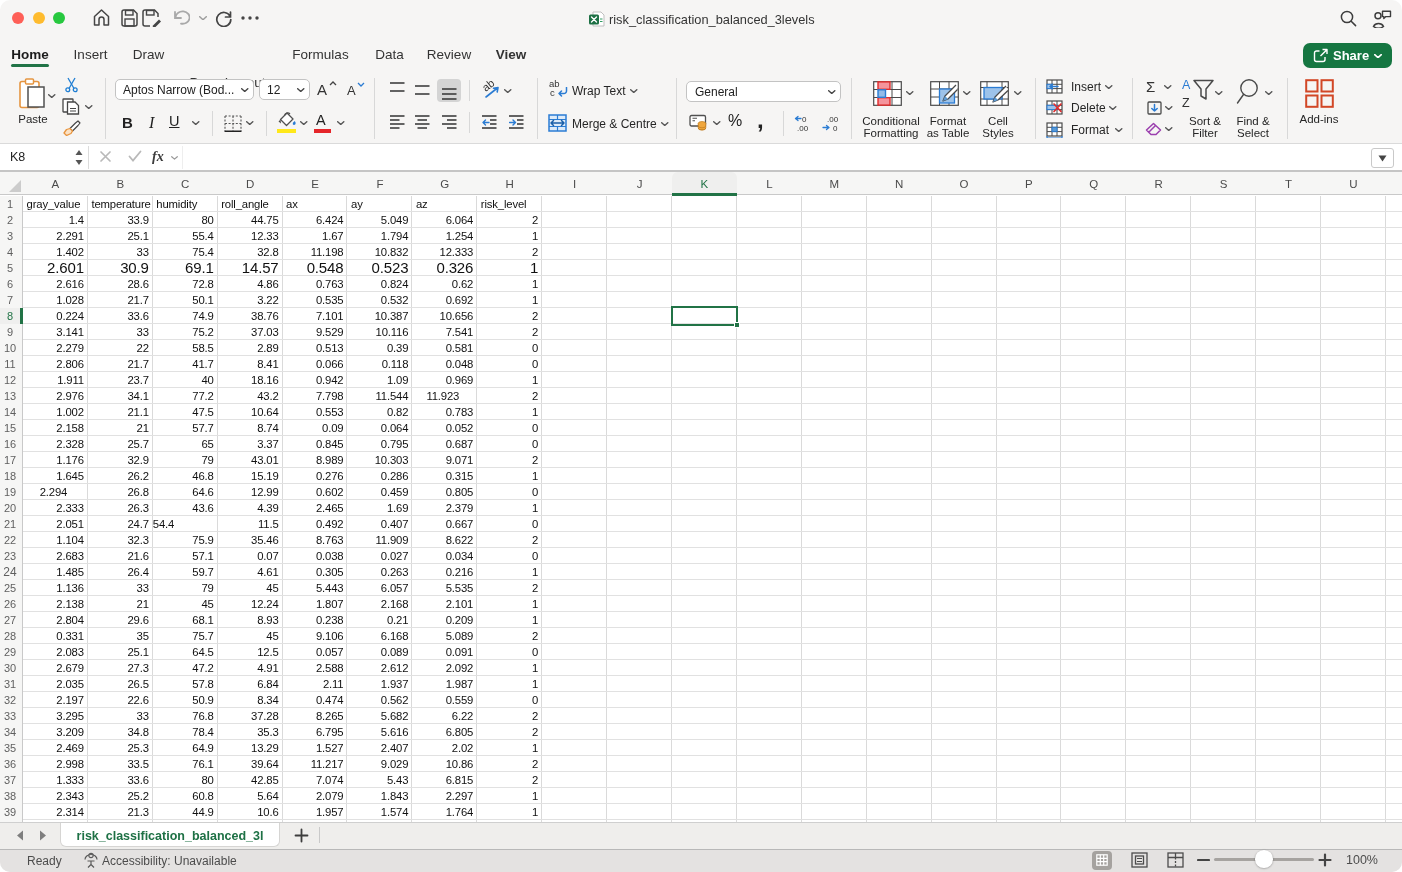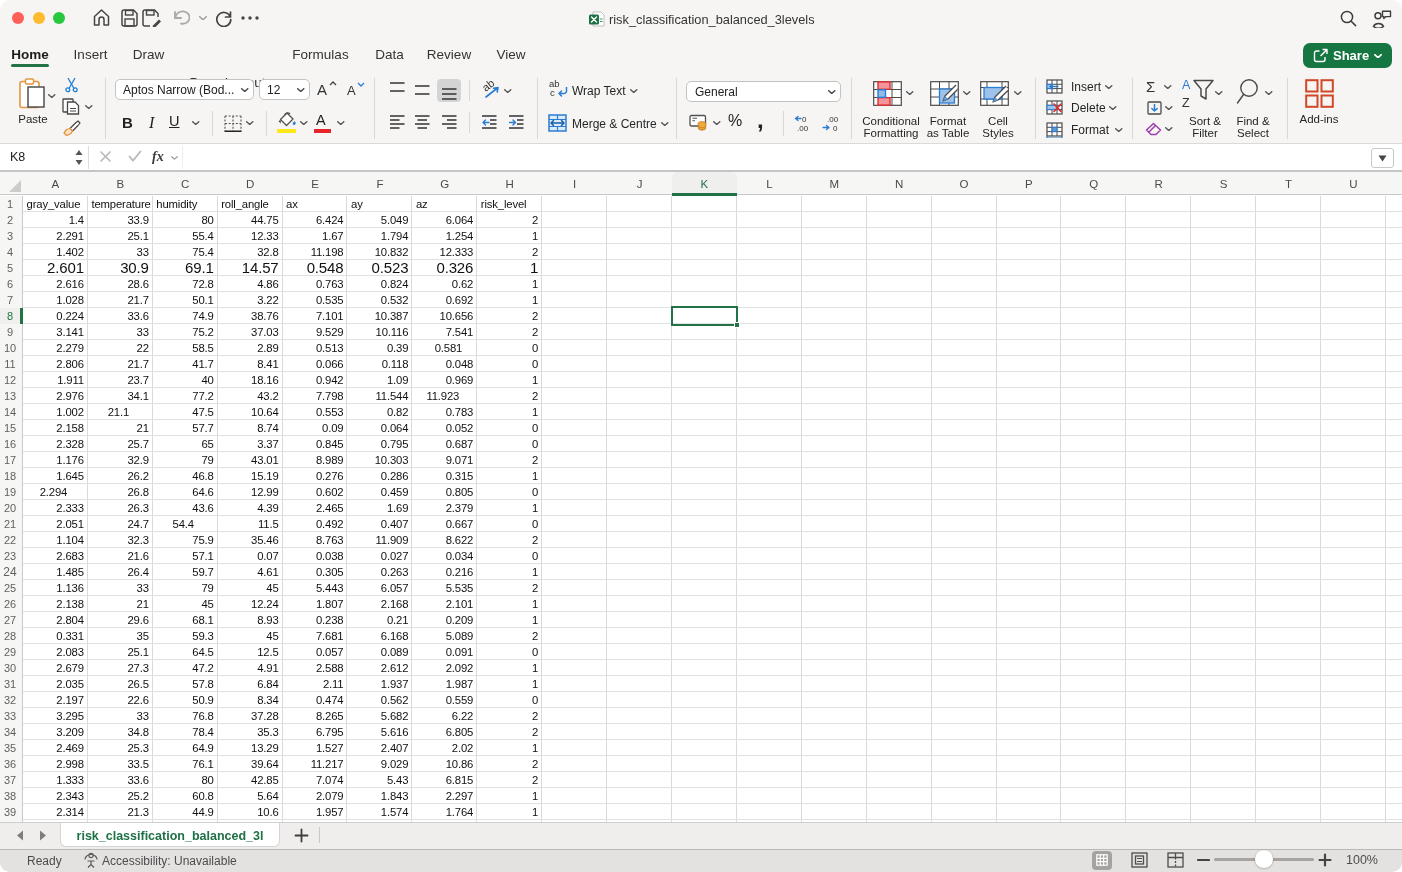--- a/index.html
+++ b/index.html
@@ -53,21 +53,21 @@
       <path d="M1.5 17.5 a5.5 5 0 0 1 10 0 a9 9 0 0 1 -10 0 Z" fill="none" stroke="#3d3d3d" stroke-width="1.5"></path>
       <path d="M10.5 2.2 L18.5 2.2 L18.5 7.6 L13.8 7.6 L11.8 9.6 L11.8 7.6 L10.5 7.6 Z" fill="#f6f5f4" stroke="#3d3d3d" stroke-width="1.4" stroke-linejoin="round"></path>
     </svg>
 <div style="position:absolute;left:30px;top:46.5px;transform:translateX(-50%);font-size:13.5px;color:#1c1c1c;font-weight:700;white-space:nowrap;">Home</div>
 <div style="position:absolute;left:90.5px;top:46.5px;transform:translateX(-50%);font-size:13.5px;color:#333;font-weight:400;white-space:nowrap;">Insert</div>
 <div style="position:absolute;left:148.5px;top:46.5px;transform:translateX(-50%);font-size:13.5px;color:#333;font-weight:400;white-space:nowrap;">Draw</div>
 <div style="position:absolute;left:227.5px;top:46.5px;transform:translateX(-50%);font-size:13.5px;color:#333;font-weight:400;white-space:nowrap;margin-top:28px;">Page Layout</div>
 <div style="position:absolute;left:320.5px;top:46.5px;transform:translateX(-50%);font-size:13.5px;color:#333;font-weight:400;white-space:nowrap;">Formulas</div>
 <div style="position:absolute;left:389.5px;top:46.5px;transform:translateX(-50%);font-size:13.5px;color:#333;font-weight:400;white-space:nowrap;">Data</div>
 <div style="position:absolute;left:449px;top:46.5px;transform:translateX(-50%);font-size:13.5px;color:#333;font-weight:400;white-space:nowrap;">Review</div>
-<div style="position:absolute;left:511px;top:46.5px;transform:translateX(-50%);font-size:13.5px;color:#333;font-weight:400;white-space:nowrap;">View</div>
+<div style="position:absolute;left:511px;top:46.5px;transform:translateX(-50%);font-size:13.5px;color:#333;font-weight:700;white-space:nowrap;">View</div>
 <div style="position:absolute;left:11px;top:64px;width:38px;height:3px;background:#217346;border-radius:2px"></div>
 <div style="position:absolute;left:1303px;top:43px;width:89px;height:25px;background:#157641;border-radius:7px"></div>
 <svg style="position:absolute;left:1313px;top:48px" width="16" height="15" viewBox="0 0 16 15">
       <path d="M6.5 3 L3.5 3 a2 2 0 0 0 -2 2 L1.5 11.5 a2 2 0 0 0 2 2 L10 13.5 a2 2 0 0 0 2-2 L12 9" fill="none" stroke="#fff" stroke-width="1.4"></path>
       <path d="M9.5 1.5 L14 1.5 L14 6 M13.6 1.9 L7.5 8" fill="none" stroke="#fff" stroke-width="1.4" stroke-linejoin="round"></path>
     </svg>
 <div style="position:absolute;left:1333px;top:48px;font-size:13px;color:#fff;font-weight:700;white-space:nowrap;">Share</div>
 <svg style="position:absolute;left:1374.0px;top:53.8px" width="8" height="4.4" viewBox="0 0 8 4.4">
       <path d="M0.7 0.7 L4.0 3.7 L7.3 0.7" fill="none" stroke="#fff" stroke-width="1.6" stroke-linecap="round" stroke-linejoin="round"></path>
     </svg>
@@ -542,21 +542,21 @@
       <div style="width:64.9px;padding-right:4px;text-align:right">7.541</div>
       <div style="width:64.9px;padding-right:4px;text-align:right">2</div>
     </div>
 <div style="position:absolute;left:23.0px;top:340.0px;height:16.0px;line-height:16.5px;display:flex;font-size:11.3px;color:#111;letter-spacing:-0.15px">
       <div style="width:64.9px;padding-right:4px;text-align:right">2.279</div>
       <div style="width:64.9px;padding-right:4px;text-align:right">22</div>
       <div style="width:64.9px;padding-right:4px;text-align:right">58.5</div>
       <div style="width:64.9px;padding-right:4px;text-align:right">2.89</div>
       <div style="width:64.9px;padding-right:4px;text-align:right">0.513</div>
       <div style="width:64.9px;padding-right:4px;text-align:right">0.39</div>
-      <div style="width:64.9px;padding-right:15px;text-align:right">0.581</div>
+      <div style="width:64.9px;padding-right:4px;text-align:right">0.581</div>
       <div style="width:64.9px;padding-right:4px;text-align:right">0</div>
     </div>
 <div style="position:absolute;left:23.0px;top:356.0px;height:16.0px;line-height:16.5px;display:flex;font-size:11.3px;color:#111;letter-spacing:-0.15px">
       <div style="width:64.9px;padding-right:4px;text-align:right">2.806</div>
       <div style="width:64.9px;padding-right:4px;text-align:right">21.7</div>
       <div style="width:64.9px;padding-right:4px;text-align:right">41.7</div>
       <div style="width:64.9px;padding-right:4px;text-align:right">8.41</div>
       <div style="width:64.9px;padding-right:4px;text-align:right">0.066</div>
       <div style="width:64.9px;padding-right:4px;text-align:right">0.118</div>
       <div style="width:64.9px;padding-right:4px;text-align:right">0.048</div>
@@ -577,21 +577,21 @@
       <div style="width:64.9px;padding-right:4px;text-align:right">34.1</div>
       <div style="width:64.9px;padding-right:4px;text-align:right">77.2</div>
       <div style="width:64.9px;padding-right:4px;text-align:right">43.2</div>
       <div style="width:64.9px;padding-right:4px;text-align:right">7.798</div>
       <div style="width:64.9px;padding-right:4px;text-align:right">11.544</div>
       <div style="width:64.9px;padding-right:4px;text-align:center">11.923</div>
       <div style="width:64.9px;padding-right:4px;text-align:right">2</div>
     </div>
 <div style="position:absolute;left:23.0px;top:404.0px;height:16.0px;line-height:16.5px;display:flex;font-size:11.3px;color:#111;letter-spacing:-0.15px">
       <div style="width:64.9px;padding-right:4px;text-align:right">1.002</div>
-      <div style="width:64.9px;padding-right:4px;text-align:center">21.1</div>
+      <div style="width:64.9px;padding-right:4px;text-align:right">21.1</div>
       <div style="width:64.9px;padding-right:4px;text-align:right">47.5</div>
       <div style="width:64.9px;padding-right:4px;text-align:right">10.64</div>
       <div style="width:64.9px;padding-right:4px;text-align:right">0.553</div>
       <div style="width:64.9px;padding-right:4px;text-align:right">0.82</div>
       <div style="width:64.9px;padding-right:4px;text-align:right">0.783</div>
       <div style="width:64.9px;padding-right:4px;text-align:right">1</div>
     </div>
 <div style="position:absolute;left:23.0px;top:420.0px;height:16.0px;line-height:16.5px;display:flex;font-size:11.3px;color:#111;letter-spacing:-0.15px">
       <div style="width:64.9px;padding-right:4px;text-align:right">2.158</div>
       <div style="width:64.9px;padding-right:4px;text-align:right">21</div>
@@ -648,21 +648,21 @@
       <div style="width:64.9px;padding-right:4px;text-align:right">43.6</div>
       <div style="width:64.9px;padding-right:4px;text-align:right">4.39</div>
       <div style="width:64.9px;padding-right:4px;text-align:right">2.465</div>
       <div style="width:64.9px;padding-right:4px;text-align:right">1.69</div>
       <div style="width:64.9px;padding-right:4px;text-align:right">2.379</div>
       <div style="width:64.9px;padding-right:4px;text-align:right">1</div>
     </div>
 <div style="position:absolute;left:23.0px;top:516.0px;height:16.0px;line-height:16.5px;display:flex;font-size:11.3px;color:#111;letter-spacing:-0.15px">
       <div style="width:64.9px;padding-right:4px;text-align:right">2.051</div>
       <div style="width:64.9px;padding-right:4px;text-align:right">24.7</div>
-      <div style="width:64.9px;padding-right:4px;text-align:center">54.4</div>
+      <div style="width:64.9px;padding-right:4px;text-align:left">54.4</div>
       <div style="width:64.9px;padding-right:4px;text-align:right">11.5</div>
       <div style="width:64.9px;padding-right:4px;text-align:right">0.492</div>
       <div style="width:64.9px;padding-right:4px;text-align:right">0.407</div>
       <div style="width:64.9px;padding-right:4px;text-align:right">0.667</div>
       <div style="width:64.9px;padding-right:4px;text-align:right">0</div>
     </div>
 <div style="position:absolute;left:23.0px;top:532.0px;height:16.0px;line-height:16.5px;display:flex;font-size:11.3px;color:#111;letter-spacing:-0.15px">
       <div style="width:64.9px;padding-right:4px;text-align:right">1.104</div>
       <div style="width:64.9px;padding-right:4px;text-align:right">32.3</div>
       <div style="width:64.9px;padding-right:4px;text-align:right">75.9</div>
@@ -718,23 +718,23 @@
       <div style="width:64.9px;padding-right:4px;text-align:right">68.1</div>
       <div style="width:64.9px;padding-right:4px;text-align:right">8.93</div>
       <div style="width:64.9px;padding-right:4px;text-align:right">0.238</div>
       <div style="width:64.9px;padding-right:4px;text-align:right">0.21</div>
       <div style="width:64.9px;padding-right:4px;text-align:right">0.209</div>
       <div style="width:64.9px;padding-right:4px;text-align:right">1</div>
     </div>
 <div style="position:absolute;left:23.0px;top:628.0px;height:16.0px;line-height:16.5px;display:flex;font-size:11.3px;color:#111;letter-spacing:-0.15px">
       <div style="width:64.9px;padding-right:4px;text-align:right">0.331</div>
       <div style="width:64.9px;padding-right:4px;text-align:right">35</div>
-      <div style="width:64.9px;padding-right:4px;text-align:right">59.3</div>
+      <div style="width:64.9px;padding-right:4px;text-align:right">75.7</div>
       <div style="width:64.9px;padding-right:4px;text-align:right">45</div>
-      <div style="width:64.9px;padding-right:4px;text-align:right">7.681</div>
+      <div style="width:64.9px;padding-right:4px;text-align:right">9.106</div>
       <div style="width:64.9px;padding-right:4px;text-align:right">6.168</div>
       <div style="width:64.9px;padding-right:4px;text-align:right">5.089</div>
       <div style="width:64.9px;padding-right:4px;text-align:right">2</div>
     </div>
 <div style="position:absolute;left:23.0px;top:644.0px;height:16.0px;line-height:16.5px;display:flex;font-size:11.3px;color:#111;letter-spacing:-0.15px">
       <div style="width:64.9px;padding-right:4px;text-align:right">2.083</div>
       <div style="width:64.9px;padding-right:4px;text-align:right">25.1</div>
       <div style="width:64.9px;padding-right:4px;text-align:right">64.5</div>
       <div style="width:64.9px;padding-right:4px;text-align:right">12.5</div>
       <div style="width:64.9px;padding-right:4px;text-align:right">0.057</div>

